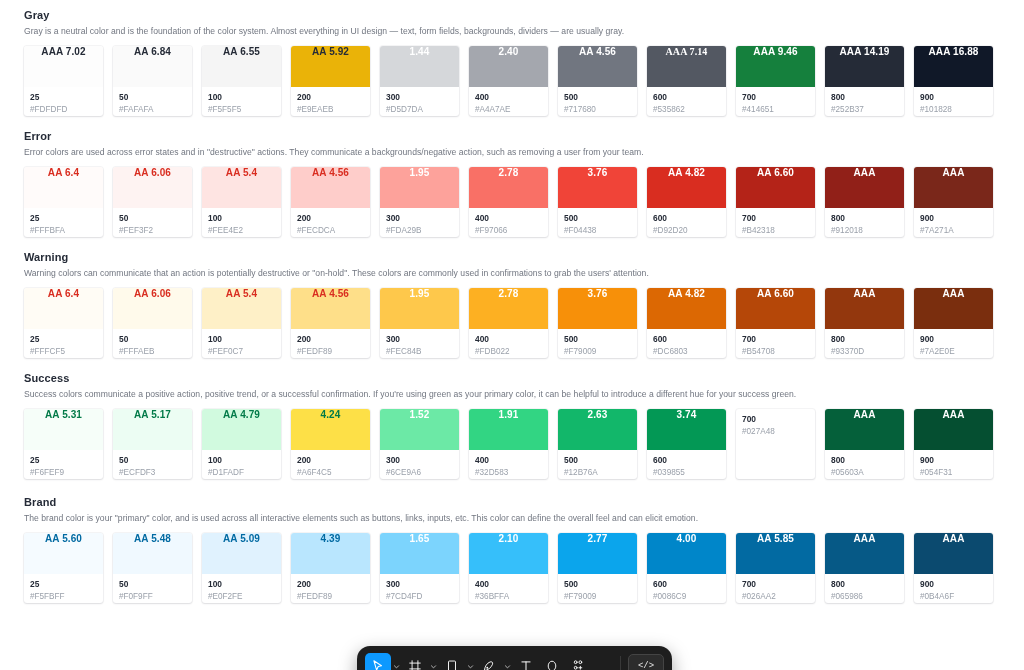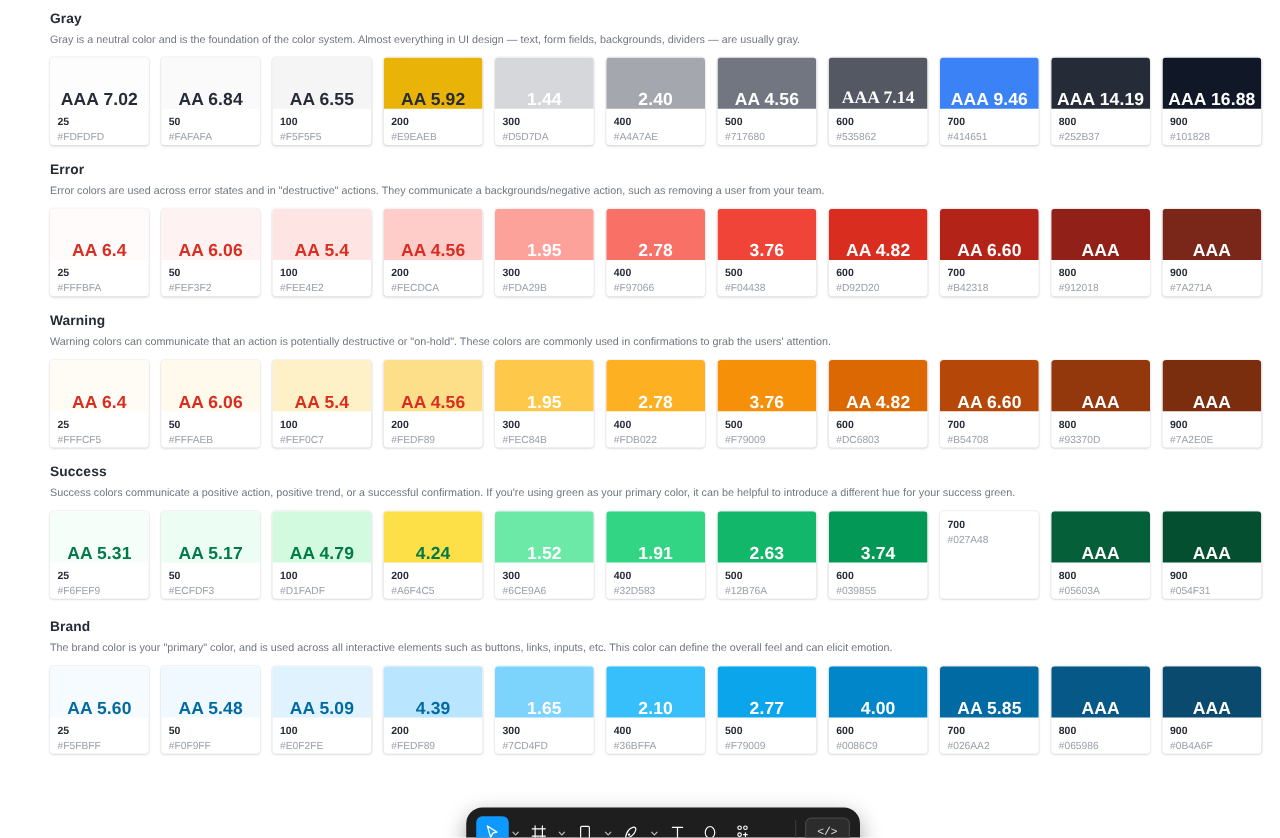--- a/index.html
+++ b/index.html
@@ -2,21 +2,21 @@
 <html><head>
 <meta charset="utf-8">
 <style>
   * { box-sizing: border-box; margin: 0; padding: 0; }
   html, body {
     width: 1024px; height: 670px;
     background: #ffffff;
     font-family: "Liberation Sans", sans-serif;
     overflow: hidden;
   }
-  #page { position: relative; width: 943px; height: 670px; margin-left: 16px; }
+  #page { position: relative; width: 943px; height: 670px; }
 
   .section { padding: 0 24px; }
   .section-title {
     font-size: 11px; font-weight: bold; color: #252b37;
     letter-spacing: 0.1px; line-height: 14px;
   }
   .section-desc {
     font-size: 8.6px; color: #717680; line-height: 12px;
     margin-top: 3px; white-space: nowrap; letter-spacing: 0.02px;
   }
@@ -27,22 +27,22 @@
     width: 79px; height: 70px;
     background: #ffffff;
     border-radius: 3px;
     box-shadow: 0 1px 2px rgba(16,24,40,.10), 0 0 0 1px rgba(16,24,40,.045);
     overflow: hidden;
     display: flex; flex-direction: column;
     flex: 0 0 79px;
   }
   .swatch-chip {
     height: 42px; width: 100%;
-    display: flex; align-items: flex-end; justify-content: center;
-    font-size: 14px; font-weight: bold; letter-spacing: 0.1px;
+    display: flex; align-items: flex-start; justify-content: center;
+    font-size: 10px; font-weight: bold; letter-spacing: 0.1px;
   }
   .swatch-meta {
     flex: 1; padding: 5px 6px 0 6px;
     display: flex; flex-direction: column; justify-content: flex-start;
   }
   .swatch-step {
     font-size: 8.4px; font-weight: bold; color: #252b37; line-height: 11px;
   }
   .swatch-hex {
     font-size: 8.2px; color: #9aa0aa; line-height: 12px; margin-top: 1px;
@@ -156,21 +156,21 @@
           <div class="swatch-card">
             <div class="swatch-chip" style="background: rgb(83, 88, 98); color: rgb(255, 255, 255); font-family: Liberation Serif, serif;">
               <span>AAA 7.14</span>
             </div>
             <div class="swatch-meta">
               <div class="swatch-step">600</div>
               <div class="swatch-hex">#535862</div>
             </div>
           </div>
           <div class="swatch-card">
-            <div class="swatch-chip" style="background: #3b82f6; color: rgb(255, 255, 255);">
+            <div class="swatch-chip" style="background: #15803d; color: rgb(255, 255, 255);">
               <span>AAA 9.46</span>
             </div>
             <div class="swatch-meta">
               <div class="swatch-step">700</div>
               <div class="swatch-hex">#414651</div>
             </div>
           </div>
           <div class="swatch-card">
             <div class="swatch-chip" style="background: rgb(37, 43, 55); color: rgb(255, 255, 255);">
               <span>AAA 14.19</span>

